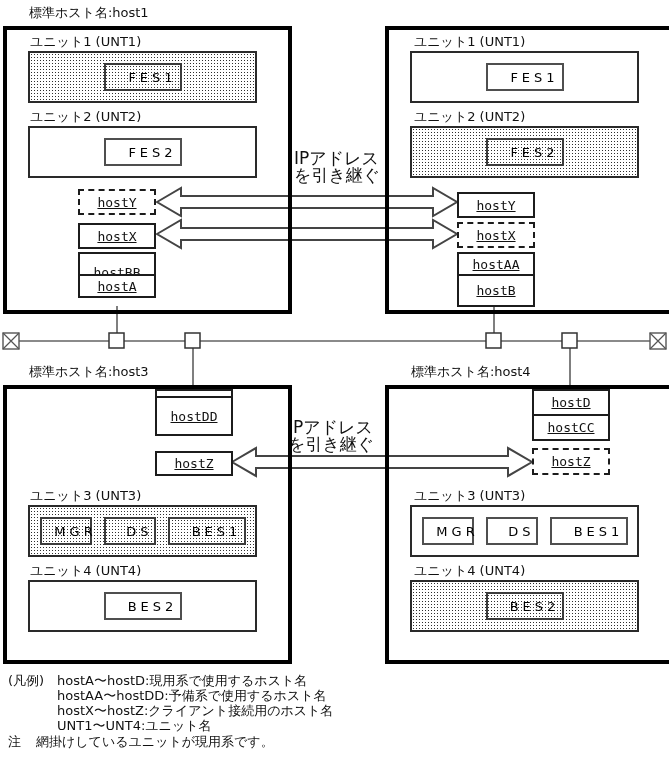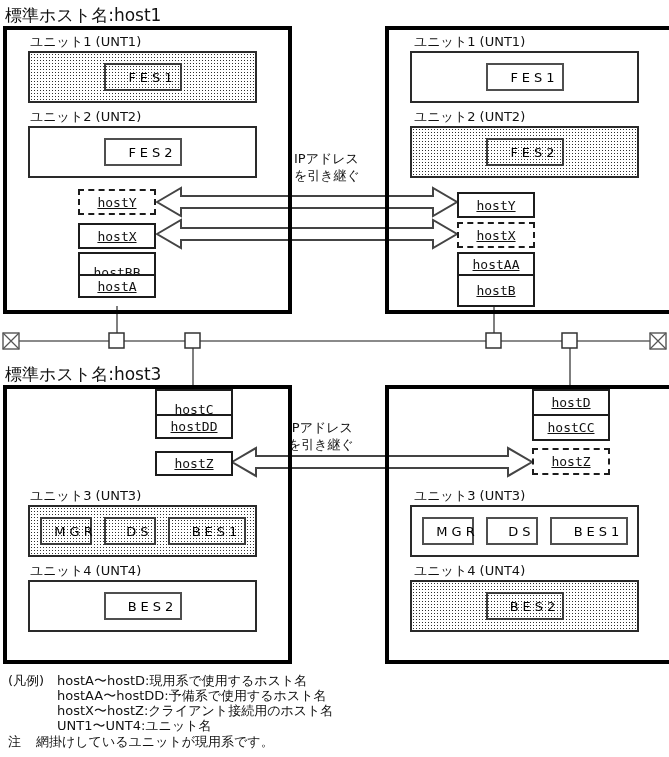--- a/index.html
+++ b/index.html
@@ -1,35 +1,35 @@
 <!DOCTYPE html>
 <html><head>
 <meta charset="utf-8">
 <style>
   html,body{margin:0;padding:0;background:#fff;}
   .canvas{position:relative;width:669px;height:757px;background:#ffffff;
           font-family:"DejaVu Sans",sans-serif;color:#111;overflow:hidden;}
-  .title{position:absolute;font-size:17px;white-space:nowrap;}
+  .title{position:absolute;font-size:13px;white-space:nowrap;margin-left:24px;}
   .hostbox{position:absolute;border:4px solid #000;background:transparent;z-index:2;}
   .unitlabel{position:absolute;font-size:13px;white-space:nowrap;}
   .band{position:absolute;width:229px;height:52px;border:2px solid #2a2a2a;box-sizing:border-box;
         display:flex;align-items:center;justify-content:center;gap:12px;background:#fff;}
   .band.shaded{background-color:#fff;
         background-image:radial-gradient(circle,#2e2e2e 0.8px,rgba(255,255,255,0) 1px);
         background-size:3px 3px;}
   .comp{height:28px;border:2px solid #4f4f4f;box-sizing:border-box;display:flex;align-items:center;
         justify-content:center;font-size:13px;letter-spacing:4px;padding-left:20px;background:#fff;color:#000;
         font-family:"DejaVu Sans",sans-serif;}
   .band.shaded .comp{background:transparent;border-color:#3b3b3b;}
   .w78{width:78px;} .w52{width:52px;}
   .hrow{position:absolute;width:78px;border:2px solid #1c1c1c;box-sizing:border-box;background:#fff;
         display:flex;align-items:center;justify-content:center;
         font-family:"DejaVu Sans Mono",monospace;font-size:13px;z-index:3;text-decoration:underline;}
   .hrow.dashed{border-style:dashed;}
-  .iplabel{position:absolute;font-size:13px;line-height:17px;z-index:1;}
+  .iplabel{position:absolute;font-size:17px;line-height:17px;z-index:1;}
   svg.layer{position:absolute;z-index:1;}
   .legend{position:absolute;font-size:13px;}
   .legend .lrow{position:absolute;white-space:nowrap;}
 </style>
 </head>
 <body>
 
 <div class="canvas">
 
   <svg class="layer" style="left:0;top:180px" width="669" height="80" viewBox="0 0 669 80">
@@ -52,20 +52,21 @@
       <path d="M3,33 L19,49 M19,33 L3,49" stroke="#555555" stroke-width="1.2" fill="none"></path>
     </g>
     <g>
       <rect x="650" y="33" width="16" height="16" fill="#ffffff" stroke="#555555" stroke-width="1.4"></rect>
       <path d="M650,33 L666,49 M666,33 L650,49" stroke="#555555" stroke-width="1.2" fill="none"></path>
     </g>
   </svg>
 
   <div class="title" style="left:5px;top:4px">標準ホスト名:host1</div>
   <div class="title" style="left:5px;top:363px">標準ホスト名:host3</div>
+  <div class="title" style="left:387px;top:363px">標準ホスト名:host4</div>
 
   <div class="iplabel" style="left:294px;top:150px">
     <div>IPアドレス</div>
     <div>を引き継ぐ</div>
   </div>
   <div class="iplabel" style="left:288px;top:419px">
     <div>IPアドレス</div>
     <div>を引き継ぐ</div>
   </div>
 
@@ -94,21 +95,21 @@
       <div class="comp w78">FES2</div>
     </div>
     <div class="hrow" style="left:68px;top:162px;height:26px">hostY</div>
     <div class="hrow dashed" style="left:68px;top:192px;height:26px">hostX</div>
     <div class="hrow" style="left:68px;top:222px;height:24px">hostAA</div>
     <div class="hrow" style="left:68px;top:244px;height:33px">hostB</div>
   </div>
 
   <div class="hostbox" style="left:3px;top:385px;width:281px;height:271px">
     <div class="hrow" style="left:148px;top:0px;height:40px">hostC</div>
-    <div class="hrow" style="left:148px;top:25px;height:25px">hostDD</div>
+    <div class="hrow" style="left:148px;top:7px;height:40px">hostDD</div>
     <div class="hrow" style="left:148px;top:62px;height:25px">hostZ</div>
     <div class="unitlabel" style="left:23px;top:98px">ユニット3 (UNT3)</div>
     <div class="band shaded" style="left:21px;top:116px">
       <div class="comp w52">MGR</div>
       <div class="comp w52">DS</div>
       <div class="comp w78">BES1</div>
     </div>
     <div class="unitlabel" style="left:23px;top:173px">ユニット4 (UNT4)</div>
     <div class="band" style="left:21px;top:191px">
       <div class="comp w78">BES2</div>

